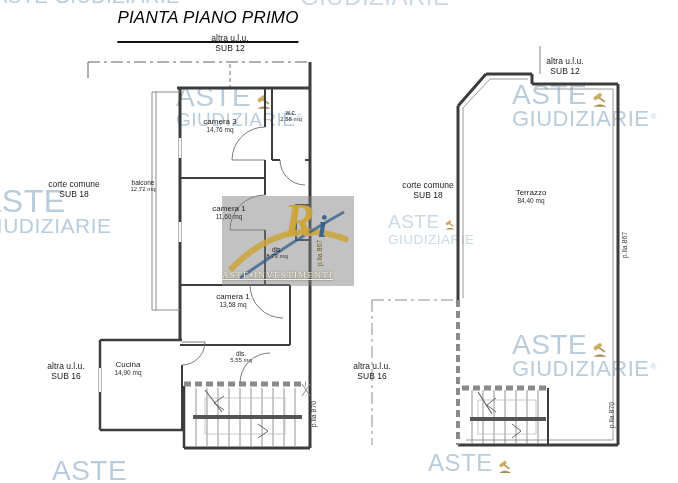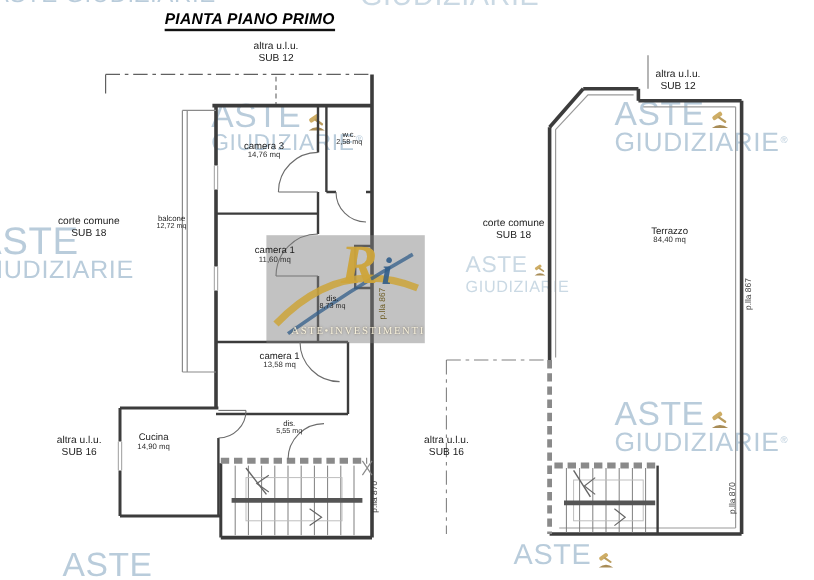--- a/index.html
+++ b/index.html
@@ -23,27 +23,27 @@
   
   .plansvg{position:absolute;left:0;top:0;z-index:2;}
   
   .logo-box{position:absolute;left:222px;top:196px;width:132px;height:90px;
             background:rgba(128,128,128,.48);z-index:3;overflow:hidden;}
   .logo-box svg{position:absolute;left:0;top:0;}
   .logo-r{position:absolute;left:62px;top:-2px;font-family:"Liberation Serif",serif;
           font-style:italic;font-weight:bold;font-size:46px;color:rgba(205,164,58,.95);z-index:2;}
   .logo-i{position:absolute;left:96px;top:12px;font-family:"Liberation Serif",serif;
           font-style:italic;font-weight:bold;font-size:32px;color:rgba(49,93,138,.9);z-index:2;}
-  .logo-caption{position:absolute;left:0;right:0;bottom:6px;text-align:right;
+  .logo-caption{position:absolute;left:0;right:0;bottom:6px;text-align:left;
           font-family:"Liberation Serif",serif;font-size:9px;letter-spacing:1.3px;
-          color:rgba(250,243,222,.95);text-shadow:0 0 2px rgba(80,70,50,.8);z-index:2;}
+          color:rgba(250,243,222,.95);text-shadow:0 0 2px rgba(80,70,50,.8);z-index:2;text-decoration:underline;}
   
   .lbl{position:absolute;transform:translateX(-50%);text-align:center;white-space:nowrap;z-index:4;}
-  .plan-title{font-weight:bold;font-style:italic;font-size:13px;letter-spacing:.2px;
-              border-bottom:2px solid #111;padding-bottom:1px;color:#000;}
+  .plan-title{font-weight:normal;font-style:italic;font-size:17px;letter-spacing:.2px;
+              border-bottom:2px solid #111;padding-bottom:13px;color:#000;}
   .adj .l1{font-size:8.5px;} .adj .l2{font-size:8.5px;}
   .room .rn{font-size:8px;} .room .ra{font-size:6.5px;color:#2e2e2e;}
   .room-sm .rn{font-size:6.5px;} .room-sm .ra{font-size:6px;}
   .parcel{position:absolute;transform:translate(-50%,-50%) rotate(-90deg);font-size:7px;
           color:#3a3a3a;white-space:nowrap;z-index:4;}
   .parcel-gold{color:#6b5a22;}
 </style>
 </head>
 <body>
 
@@ -278,20 +278,20 @@
     <div class="l2">SUB 12</div>
   </div>
   <div class="lbl adj" style="left:428px;top:180px">
     <div class="l1">corte comune</div>
     <div class="l2">SUB 18</div>
   </div>
   <div class="lbl adj" style="left:372px;top:361px">
     <div class="l1">altra u.l.u.</div>
     <div class="l2">SUB 16</div>
   </div>
-  <div class="lbl room" style="left:558px;top:188px">
+  <div class="lbl room" style="left:531px;top:188px">
     <div class="rn">Terrazzo</div>
     <div class="ra">84,40 mq</div>
   </div>
   <div class="parcel" style="left:624px;top:245px">p.lla 867</div>
   <div class="parcel" style="left:611px;top:415px">p.lla 870</div>
 
 </div>
 
 </body></html>

